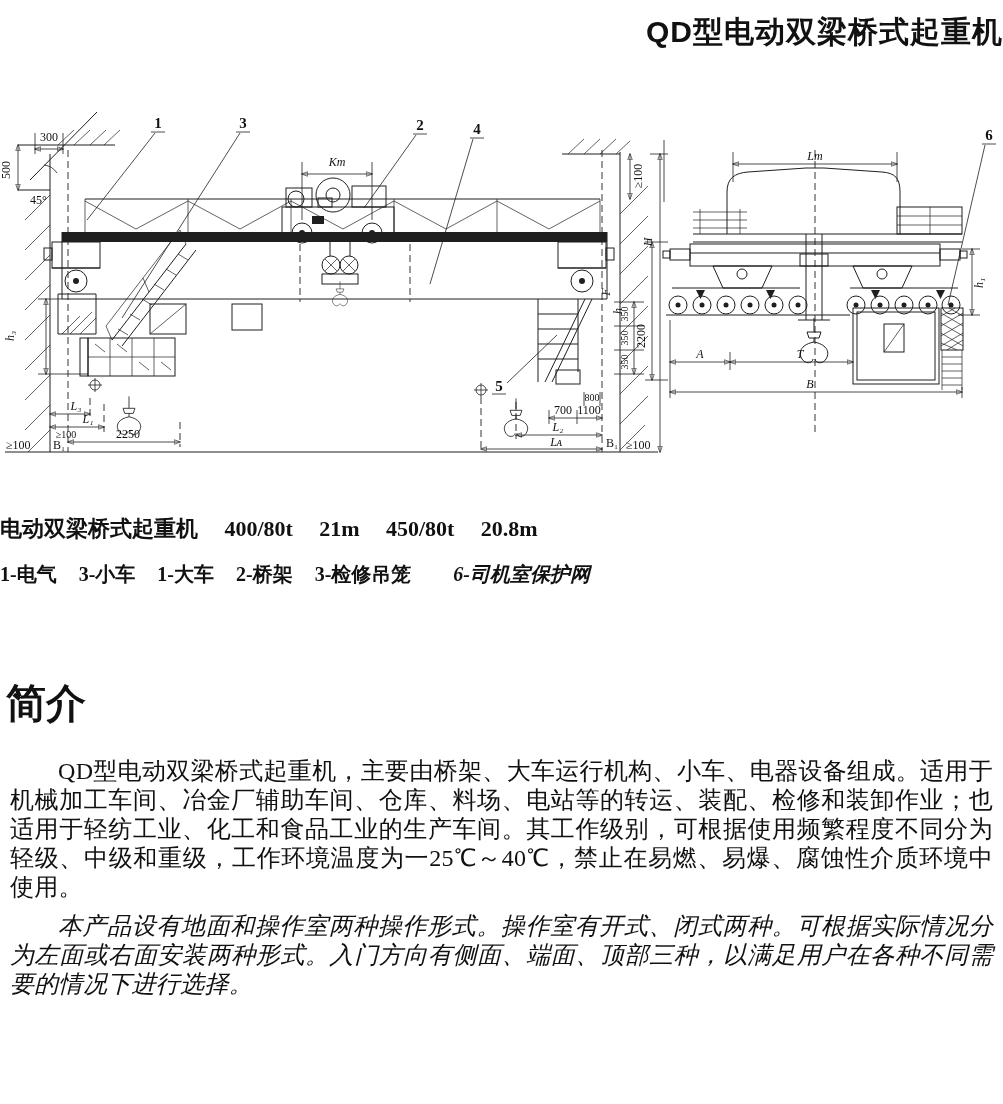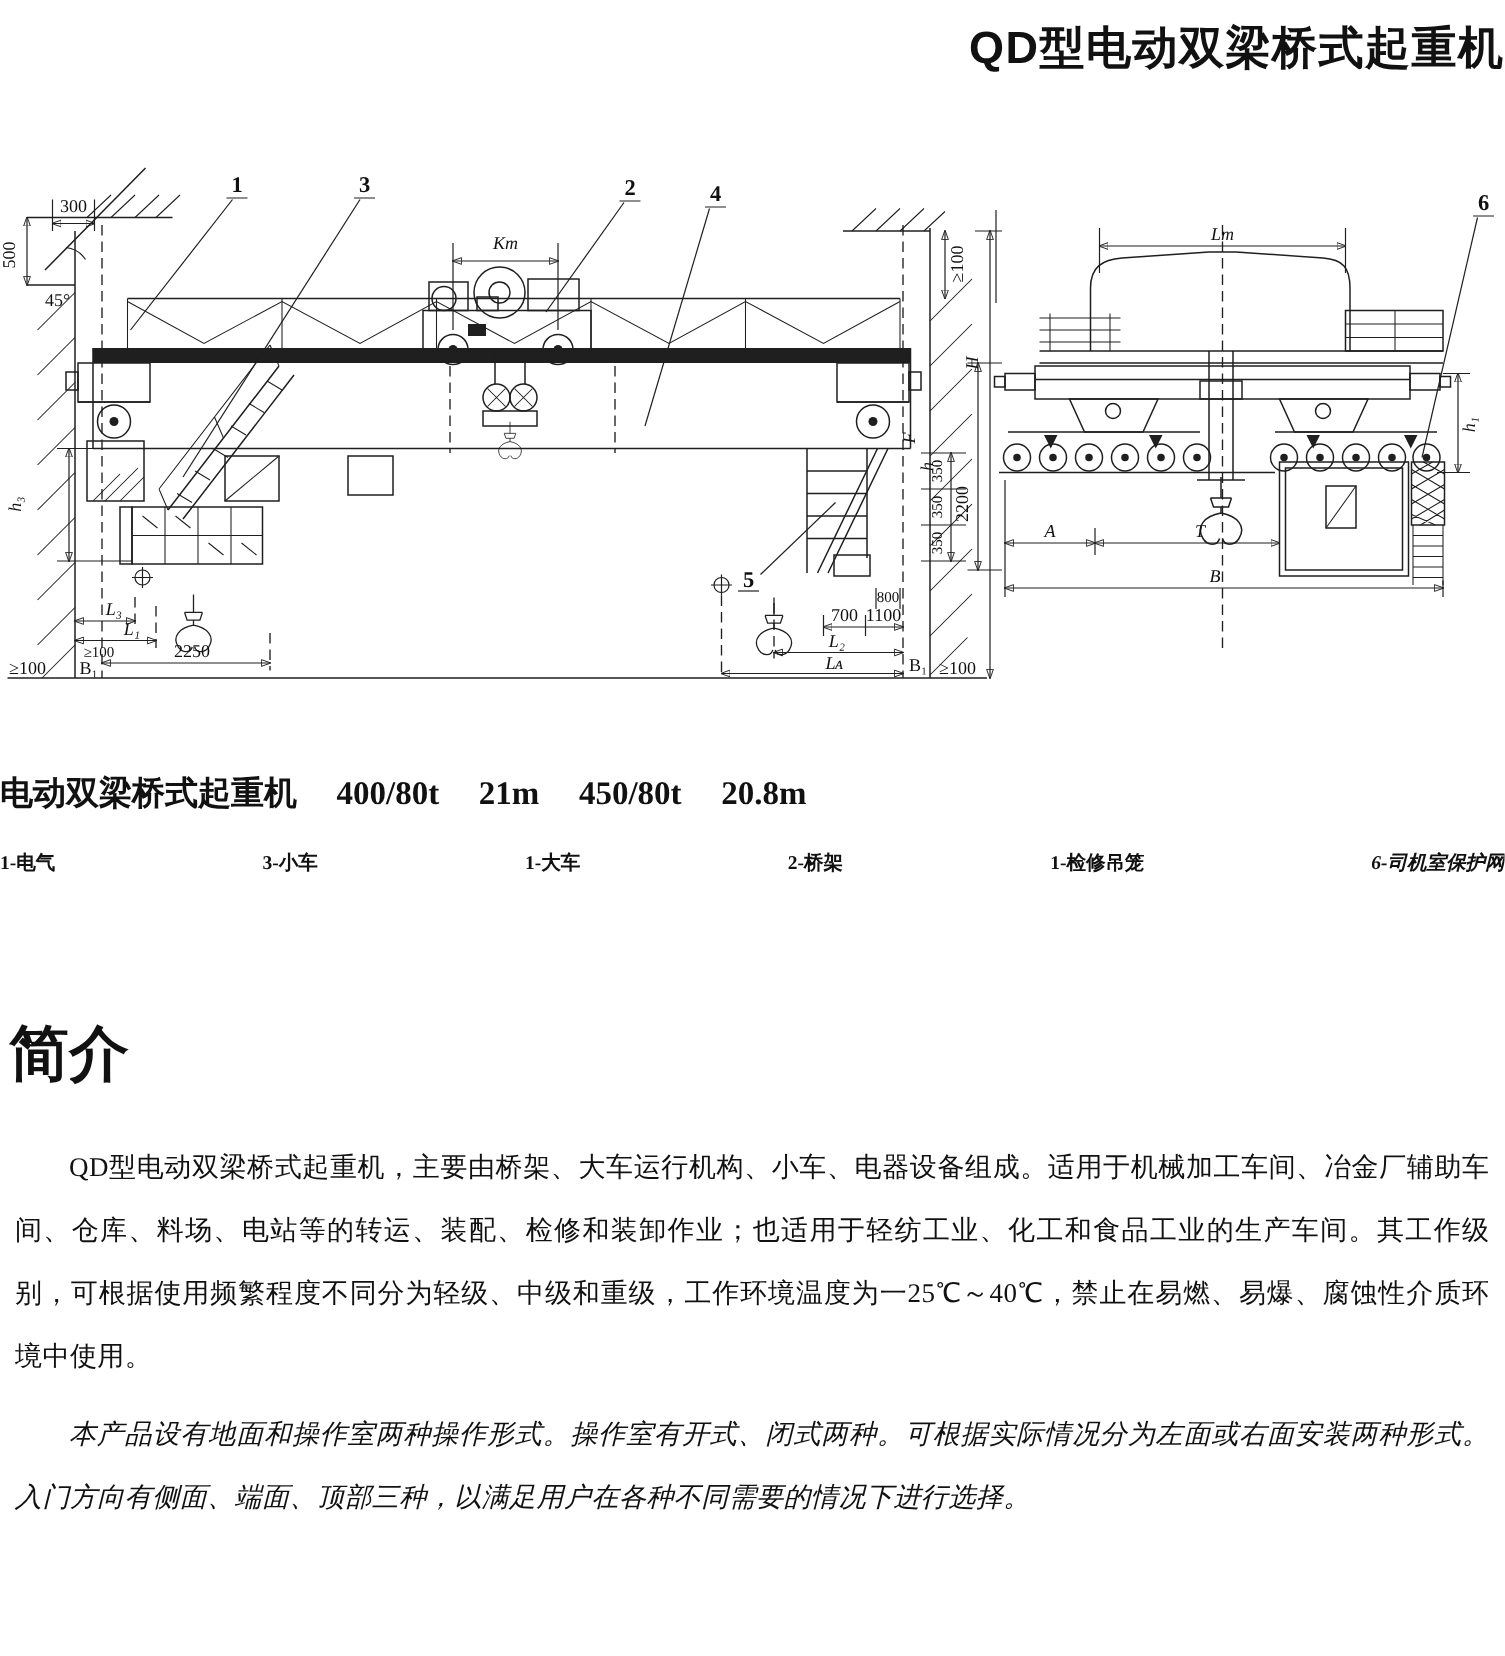--- a/index.html
+++ b/index.html
@@ -11,25 +11,25 @@
   svg.draw line,svg.draw path,svg.draw rect,svg.draw circle,svg.draw polyline{fill:none;stroke:#1f1f1f;stroke-width:1;}
   svg.draw .fill{fill:#1f1f1f;stroke:none;}
   svg.draw .dim{stroke-width:0.8;}
   svg.draw .dash{stroke-dasharray:7 4;stroke-width:0.9;}
   svg.draw .thin{stroke-width:0.7;}
   svg.draw text{stroke:none;fill:#111;font-family:"Liberation Serif",serif;font-size:12px;}
   svg.draw text.v{font-style:italic;}
   svg.draw text.small{font-size:10px;}
   svg.draw text.callout{font-size:15px;font-weight:bold;}
   .caption{margin-top:52px;display:flex;gap:1.2em;font-family:"Liberation Serif",serif;font-weight:bold;font-size:22px;line-height:30px;}
-  .legend{margin-top:18px;display:flex;justify-content:space-between;gap:1.1em;font-family:"Liberation Serif",serif;font-weight:bold;font-size:13px;line-height:25px;}
+  .legend{margin-top:18px;display:flex;justify-content:flex-start;gap:1.1em;font-family:"Liberation Serif",serif;font-weight:bold;font-size:20px;line-height:25px;}
   .legend span:last-child{margin-left:1em;font-style:italic;}
   h2.intro{margin:96px 0 0 6px;font-size:40px;font-weight:bold;font-family:"Liberation Sans",sans-serif;line-height:40px;}
   .bodytext{margin:34px 10px 0 10px;}
-  .bodytext p{margin:0;font-family:"Liberation Serif",serif;font-size:18px;line-height:42px;text-align:justify;text-indent:2em;letter-spacing:0.3px;}
+  .bodytext p{margin:0;font-family:"Liberation Serif",serif;font-size:24px;line-height:29px;text-align:justify;text-indent:2em;letter-spacing:0.3px;}
   .bodytext p + p{margin-top:10px;font-style:italic;}
 </style>
 </head>
 <body>
 
 <div class="page">
 
   <h1 class="title">QD型电动双梁桥式起重机</h1>
 
   <figure>
@@ -315,21 +315,21 @@
       <span>21m</span>
       <span>450/80t</span>
       <span>20.8m</span>
     </div>
 
     <div class="legend">
       <span>1-电气</span>
       <span>3-小车</span>
       <span>1-大车</span>
       <span>2-桥架</span>
-      <span>1-检修吊笼</span>
+      <span>3-检修吊笼</span>
       <span>6-司机室保护网</span>
     </div>
   </figure>
 
   <h2 class="intro">简介</h2>
 
   <div class="bodytext">
     <p>QD型电动双梁桥式起重机，主要由桥架、大车运行机构、小车、电器设备组成。适用于机械加工车间、冶金厂辅助车间、仓库、料场、电站等的转运、装配、检修和装卸作业；也适用于轻纺工业、化工和食品工业的生产车间。其工作级别，可根据使用频繁程度不同分为轻级、中级和重级，工作环境温度为一25℃～40℃，禁止在易燃、易爆、腐蚀性介质环境中使用。</p>
     <p>本产品设有地面和操作室两种操作形式。操作室有开式、闭式两种。可根据实际情况分为左面或右面安装两种形式。入门方向有侧面、端面、顶部三种，以满足用户在各种不同需要的情况下进行选择。</p>
   </div>

